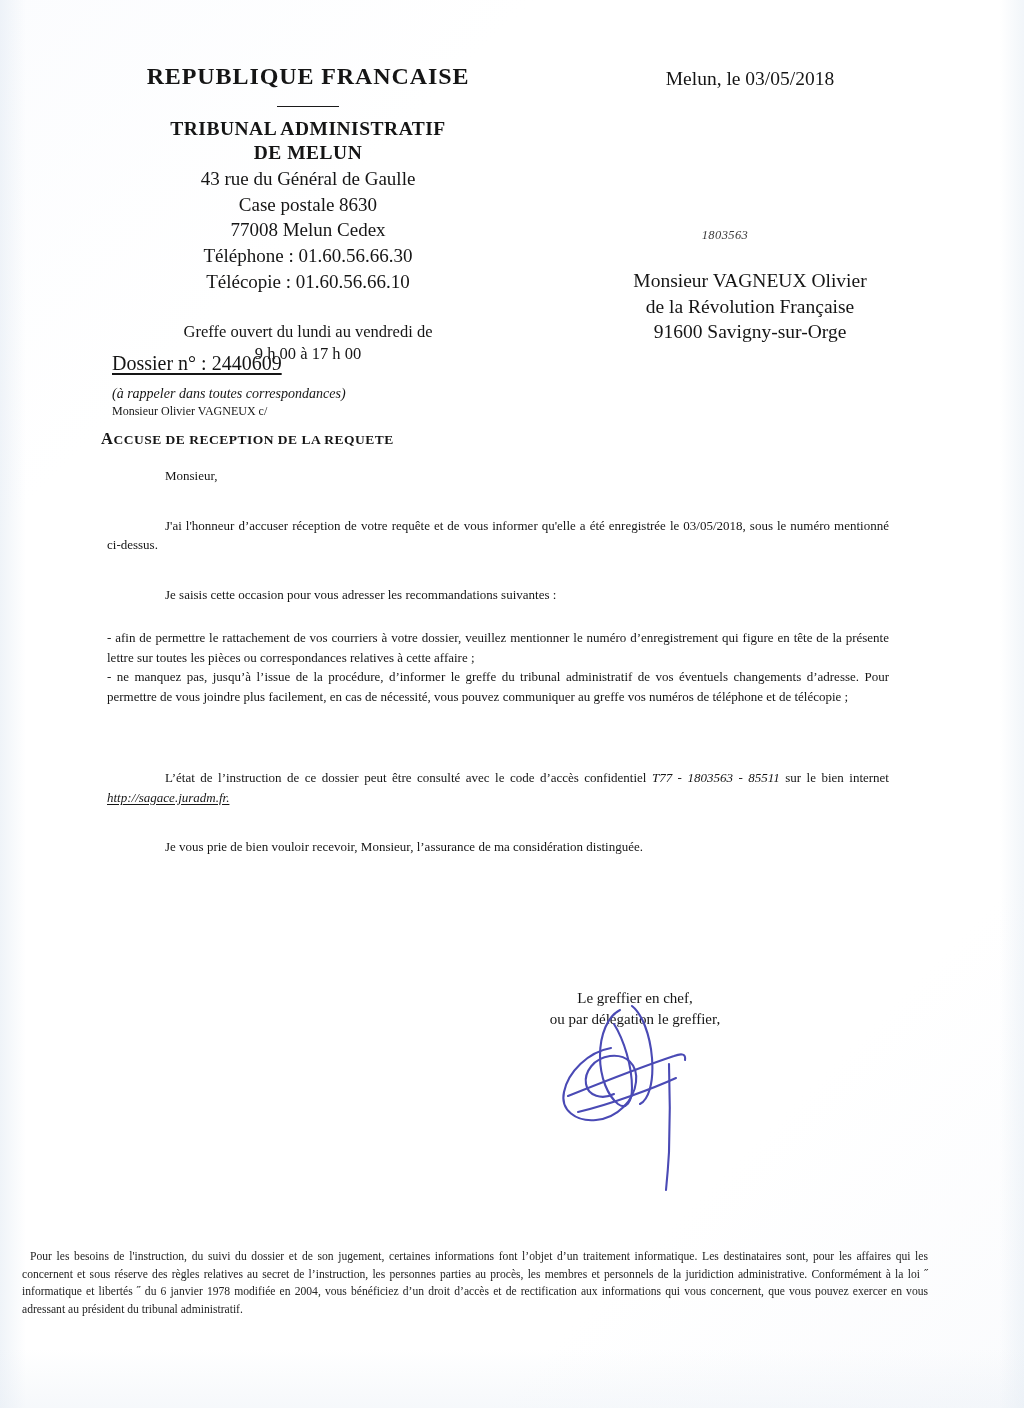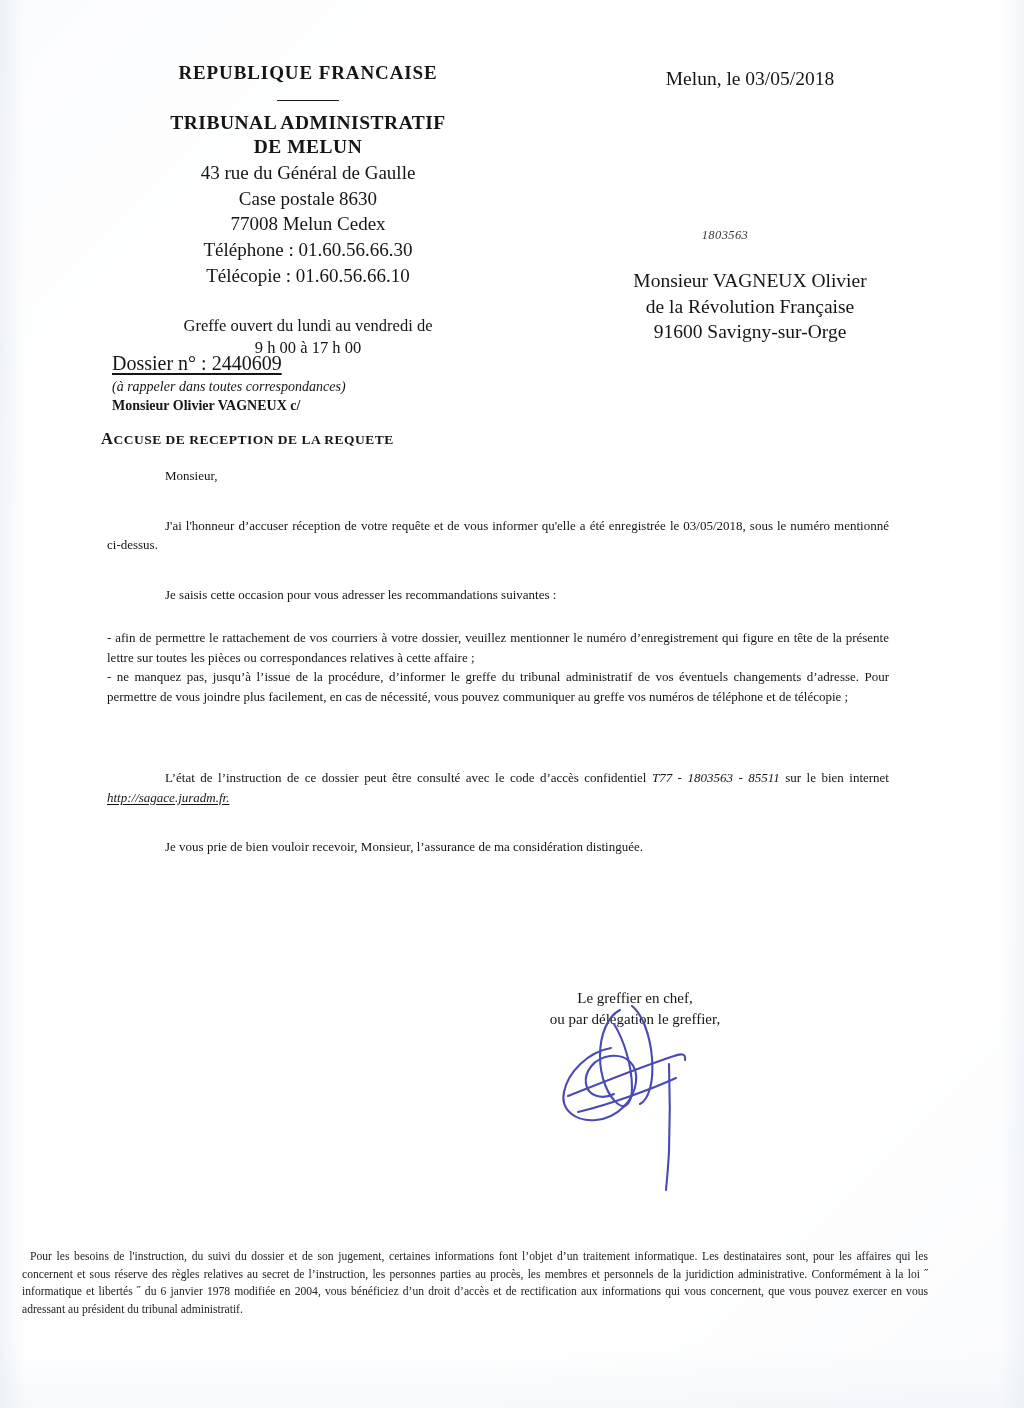--- a/index.html
+++ b/index.html
@@ -36,21 +36,21 @@
   
   .letterhead {
     position: absolute;
     left: 118px;
     top: 62px;
     width: 380px;
     text-align: center;
   }
   .lh-republic {
     font-weight: bold;
-    font-size: 19px;
+    font-size: 24px;
     letter-spacing: 0.9px;
     line-height: 1.2;
   }
   .lh-rule {
     width: 62px;
     height: 0;
     border-top: 1.6px solid #1a1a1a;
     margin: 15px auto 10px auto;
   }
   .lh-court {
@@ -81,27 +81,26 @@
   .dossier-num {
     font-size: 20px;
     text-decoration: underline;
     text-underline-offset: 3px;
     display: inline-block;
   }
   .dossier-note {
     font-size: 14px;
     font-style: italic;
     line-height: 1.25;
-    margin-top: 3px;
+    margin-top: 10px;
   }
   .dossier-party {
-    font-size: 14px;
+    font-size: 12px;
     line-height: 1.25;
     margin-top: 1px;
-    font-weight: bold;
   }
 
   
   .date-line {
     position: absolute;
     left: 540px;
     top: 68px;
     width: 420px;
     text-align: center;
     font-size: 19.5px;

